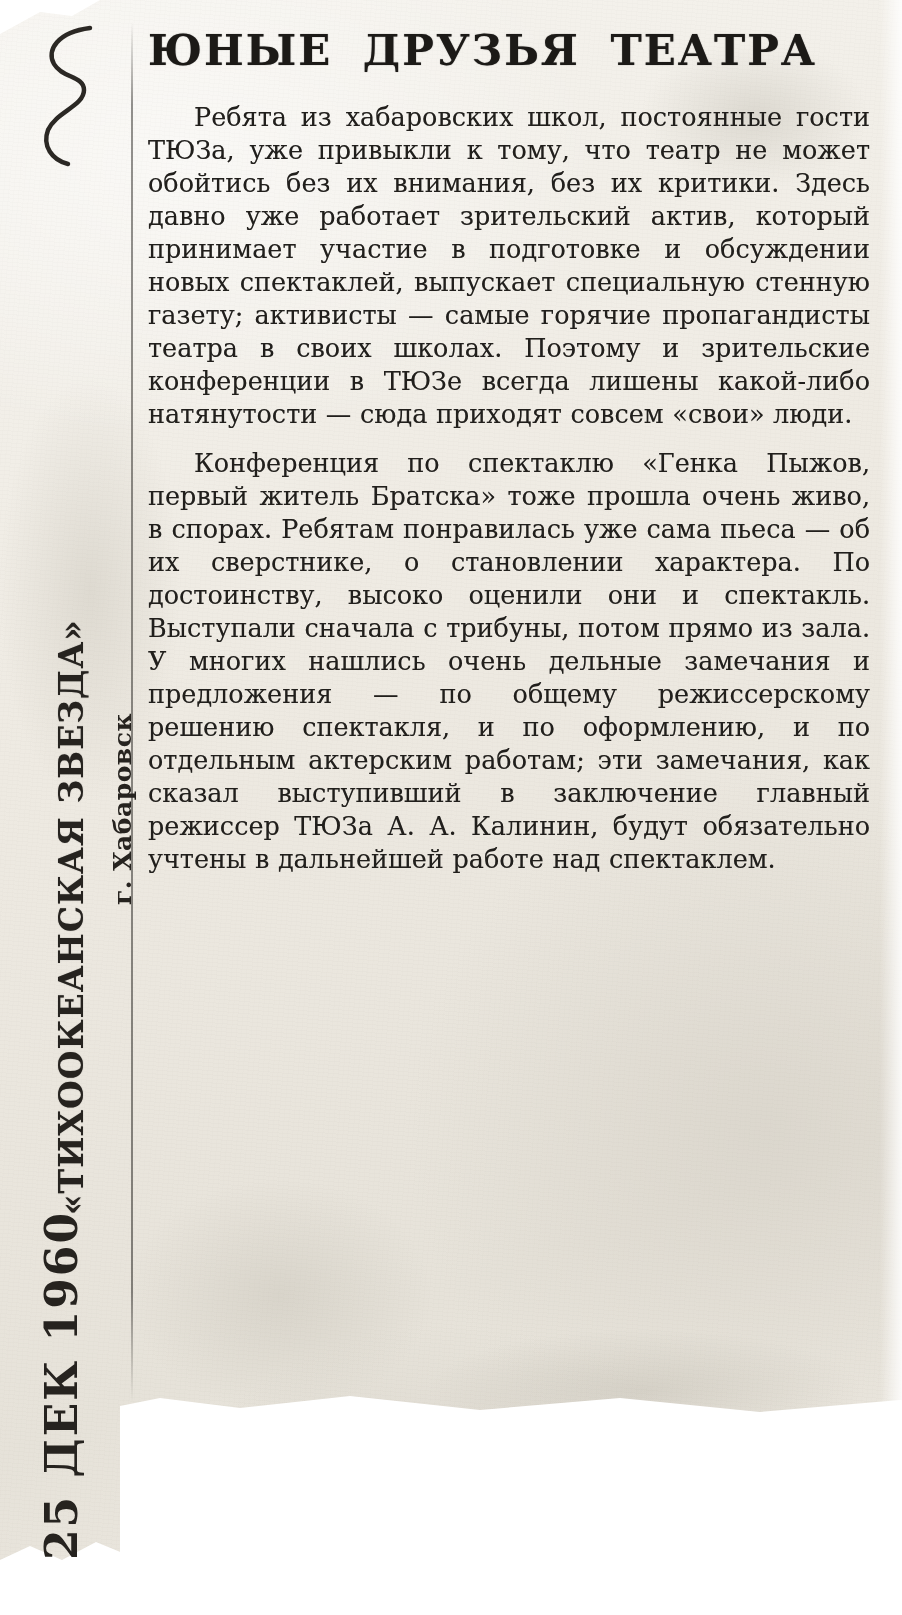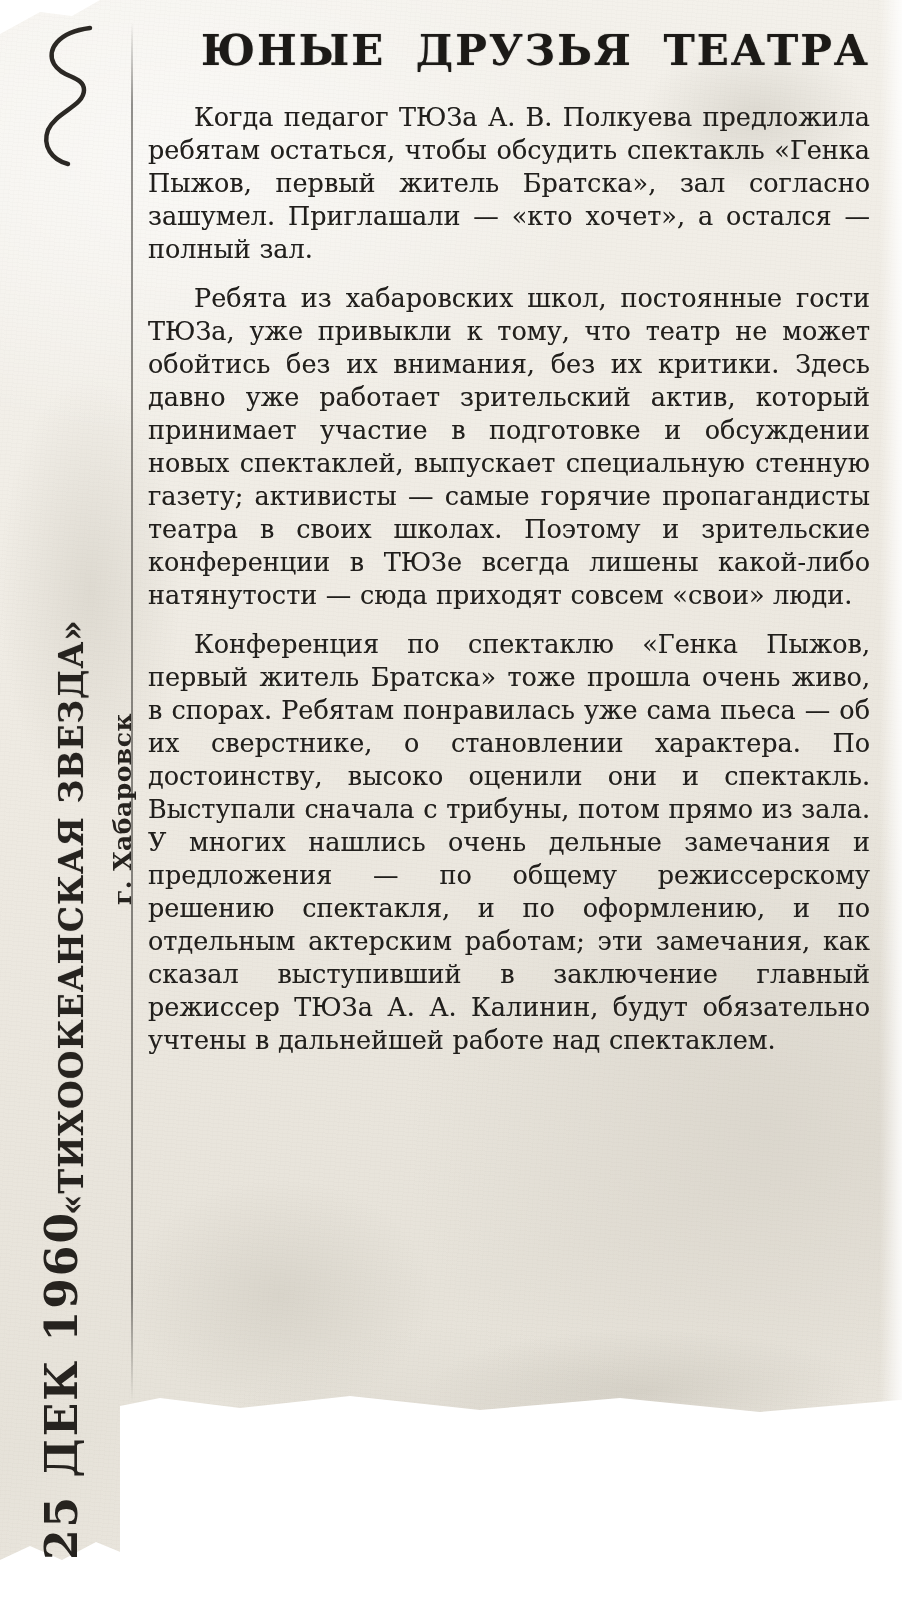--- a/index.html
+++ b/index.html
@@ -143,21 +143,21 @@
     position: absolute;
     left: 148px;
     top: 26px;
     width: 722px;
   }
   .headline {
     font-family: "DejaVu Serif", serif;
     font-weight: bold;
     font-size: 42px;
     letter-spacing: 2px;
-    text-align: right;
+    text-align: left;
     color: #1c1a17;
     margin: 0 0 26px 0;
     word-spacing: 14px;
     text-shadow: 0 0 1px rgba(0,0,0,0.55);
   }
   .body-text p {
     margin: 0 0 16px 0;
     font-family: "DejaVu Serif", serif;
     font-size: 25.5px;
     line-height: 1.295;
@@ -208,18 +208,17 @@
 
   <div class="sidebar">
     <div class="rot-text masthead">«ТИХООКЕАНСКАЯ ЗВЕЗДА»</div>
     <div class="rot-text city">г. Хабаровск</div>
     <div class="rot-text issue-date">25 ДЕК 1960</div>
   </div>
 
   <div class="article">
     <h1 class="headline">ЮНЫЕ  ДРУЗЬЯ  ТЕАТРА</h1>
     <div class="body-text">
-      <p>Когда педагог ТЮЗа А. В. Полкуева предложила ребятам остаться, чтобы обсудить спектакль «Генка Пыжов, первый житель Братска», зал согласно зашумел. Приглашали — «кто хочет», а остался — полный зал.</p>
       <p>Ребята из хабаровских школ, постоянные гости ТЮЗа, уже привыкли к тому, что театр не может обойтись без их внимания, без их критики. Здесь давно уже работает зрительский актив, который принимает участие в подготовке и обсуждении новых спектаклей, выпускает специальную стенную газету; активисты — самые горячие пропагандисты театра в своих школах. Поэтому и зрительские конференции в ТЮЗе всегда лишены какой-либо натянутости — сюда приходят совсем «свои» люди.</p>
       <p>Конференция по спектаклю «Генка Пыжов, первый житель Братска» тоже прошла очень живо, в спорах. Ребятам понравилась уже сама пьеса — об их сверстнике, о становлении характера. По достоинству, высоко оценили они и спектакль. Выступали сначала с трибуны, потом прямо из зала. У многих нашлись очень дельные замечания и предложения — по общему режиссерскому решению спектакля, и по оформлению, и по отдельным актерским работам; эти замечания, как сказал выступивший в заключение главный режиссер ТЮЗа А. А. Калинин, будут обязательно учтены в дальнейшей работе над спектаклем.</p>
     </div>
   </div>
 </div>
 
 </body></html>

